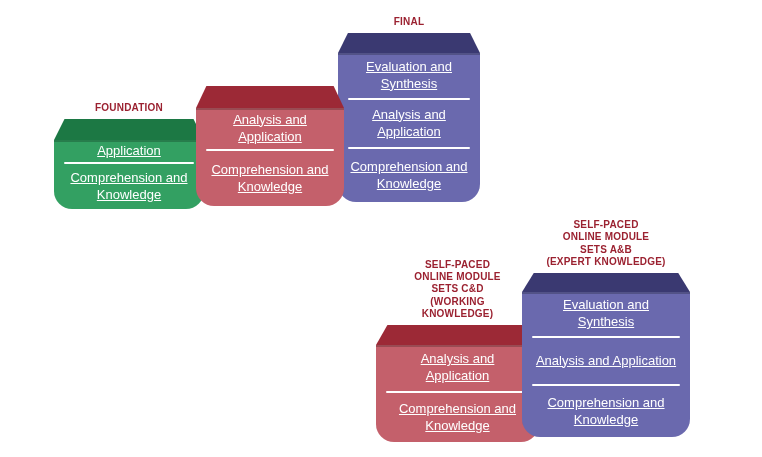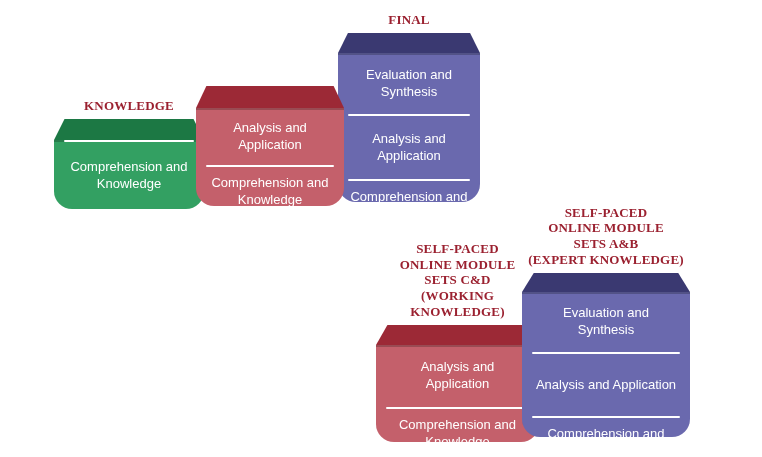--- a/index.html
+++ b/index.html
@@ -26,26 +26,25 @@
   .block-label {
     position: absolute;
     bottom: 100%;
     left: 50%;
     transform: translateX(-50%);
     margin-bottom: 5px;
     width: max-content;
     max-width: 220px;
     text-align: center;
     color: var(--label-color, #9B2130);
-    font-size: 13px;
+    font-size: 10px;
     font-weight: 700;
     line-height: 1.22;
     letter-spacing: 0.2px;
     white-space: pre-line;
-    font-family: Liberation Serif, serif;
   }
   .lid {
     flex: none;
     width: 100%;
     background: var(--lid-color);
     clip-path: polygon(7% 0, 93% 0, 100% 100%, 0 100%);
   }
   .body {
     width: 100%;
     background: var(--body-color);
@@ -55,21 +54,22 @@
     flex-direction: column;
     color: var(--section-text-color, #ffffff);
     font-size: 13px;
     line-height: 1.3;
     text-align: center;
   }
   .section {
     display: flex;
     align-items: center;
     justify-content: center;
-    padding: 8px 12px;
+    padding: 0 12px;
+    text-decoration: underline;
   }
   .section.grow { flex: 1 1 auto; }
   .sep {
     flex: none;
     height: 2px;
     background: var(--divider-color, #ffffff);
     margin: 0 10px;
     border-radius: 1px;
   }
   
@@ -88,23 +88,24 @@
   .b-ab           { left: 522px; top: 273px; width: 168px; z-index: 2; }
   .b-ab .lid { height: 19px; }
   .b-ab .body { height: 145px; }
 </style>
 </head>
 <body style="--label-color: #9B2130; --section-text-color: #FFFFFF; --divider-color: #FFFFFF; background: rgb(255, 255, 255);">
 
 <div class="canvas">
 
   <div class="block b-foundation" style="--body-color: #33A062; --lid-color: #1C7844;">
-    <div class="block-label">KNOWLEDGE</div>
+    <div class="block-label">FOUNDATION</div>
     <div class="lid"></div>
     <div class="body">
+      <div class="section" style="height:22px; flex:none;">Application</div>
       <div class="sep"></div>
       <div class="section grow">Comprehension and Knowledge</div>
     </div>
   </div>
 
   <div class="block b-intermediate" style="--body-color: #C4606B; --lid-color: #9C2936;">
     <div class="lid"></div>
     <div class="body">
       <div class="section" style="height:41px; flex:none;">Analysis and Application</div>
       <div class="sep"></div>

